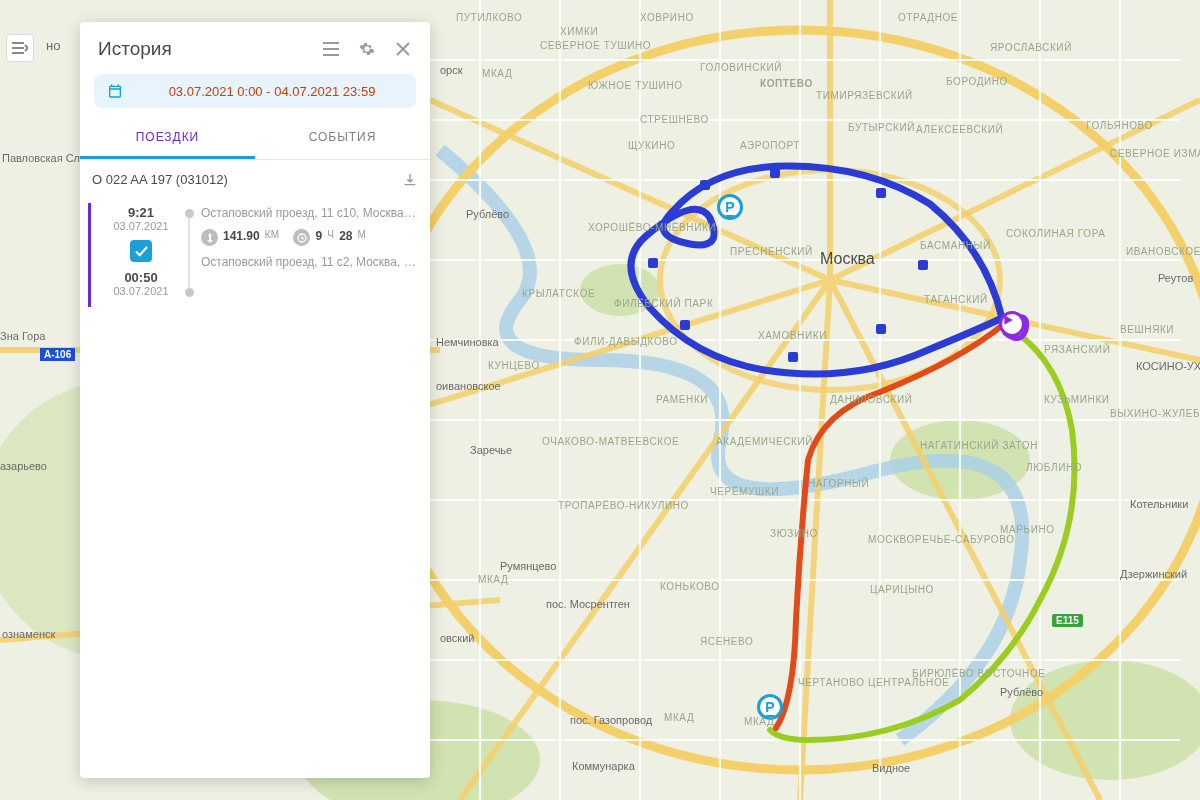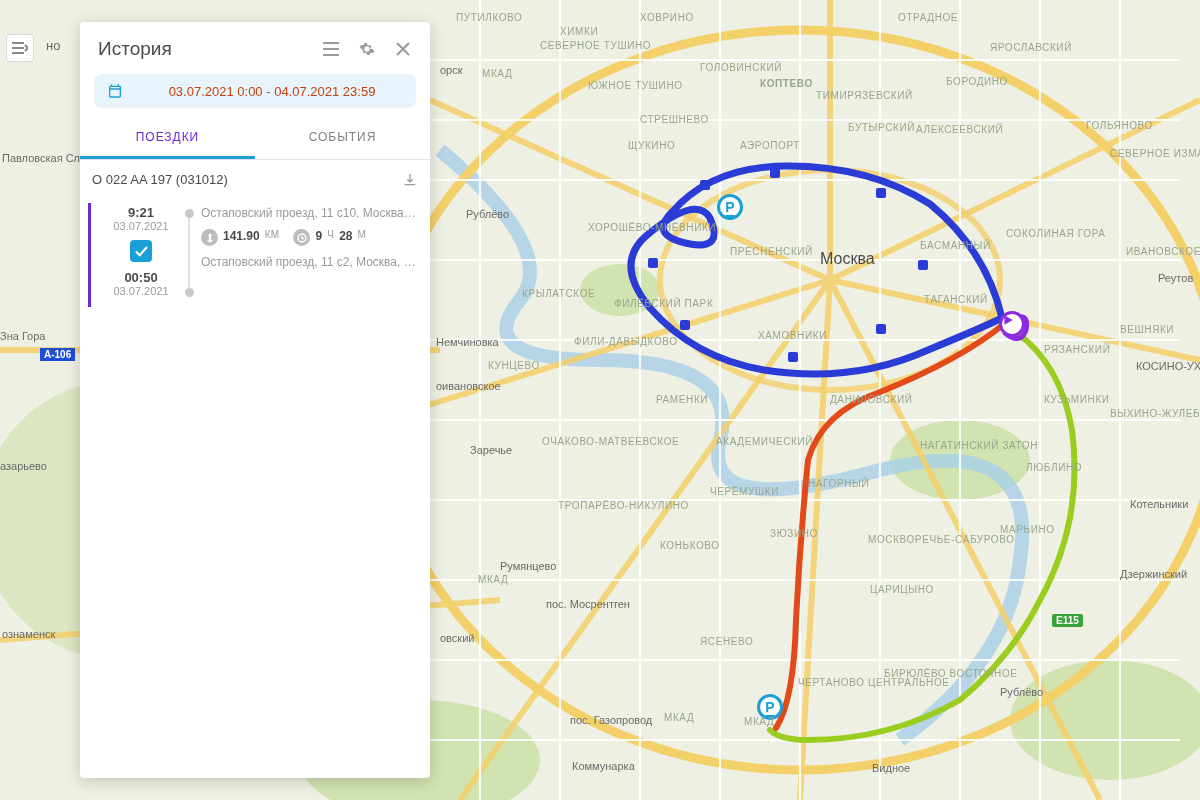--- a/index.html
+++ b/index.html
@@ -165,28 +165,28 @@
         <div class="district" style="left: 1120px; top: 324px;">ВЕШНЯКИ</div>
         <div class="district" style="left: 1044px; top: 394px;">КУЗЬМИНКИ</div>
         <div class="district" style="left: 1110px; top: 408px;">ВЫХИНО-ЖУЛЕБИНО</div>
         <div class="district" style="left: 542px; top: 436px;">ОЧАКОВО-МАТВЕЕВСКОЕ</div>
         <div class="district" style="left: 716px; top: 436px;">АКАДЕМИЧЕСКИЙ</div>
         <div class="district" style="left: 920px; top: 440px;">НАГАТИНСКИЙ ЗАТОН</div>
         <div class="district" style="left: 1026px; top: 462px;">ЛЮБЛИНО</div>
         <div class="district" style="left: 558px; top: 500px;">ТРОПАРЁВО-НИКУЛИНО</div>
         <div class="district" style="left: 710px; top: 486px;">ЧЕРЁМУШКИ</div>
         <div class="district" style="left: 808px; top: 478px;">НАГОРНЫЙ</div>
-        <div class="district" style="left: 660px; top: 540px;">КОНЬКОВО</div>
+        <div class="district" style="left: 660px; top: 581px;">КОНЬКОВО</div>
         <div class="district" style="left: 770px; top: 528px;">ЗЮЗИНО</div>
         <div class="district" style="left: 868px; top: 534px;">МОСКВОРЕЧЬЕ-САБУРОВО</div>
         <div class="district" style="left: 1000px; top: 524px;">МАРЬИНО</div>
         <div class="district" style="left: 870px; top: 584px;">ЦАРИЦЫНО</div>
         <div class="district" style="left: 700px; top: 636px;">ЯСЕНЕВО</div>
         <div class="district" style="left: 798px; top: 640px; margin-top: 37px;">ЧЕРТАНОВО ЦЕНТРАЛЬНОЕ</div>
-        <div class="district" style="left: 884px; top: 668px;">БИРЮЛЁВО ВОСТОЧНОЕ</div>
+        <div class="district" style="left: 912px; top: 668px;">БИРЮЛЁВО ВОСТОЧНОЕ</div>
         <div class="district" style="left: 664px; top: 712px;">МКАД</div>
         <div class="district" style="left: 744px; top: 716px;">МКАД</div>
         <div class="district" style="left: 478px; top: 574px;">МКАД</div>
         <div class="district" style="left: 990px; top: 42px;">ЯРОСЛАВСКИЙ</div>
       </div>
     <div id="towns">
         <div class="town" style="left: 2px; top: 152px;">Павловская Слобода</div>
         <div class="town" style="left: 466px; top: 208px;">Рублёво</div>
         <div class="town" style="left: 436px; top: 336px;">Немчиновка</div>
         <div class="town" style="left: 0px; top: 330px;">Зна Гора</div>

